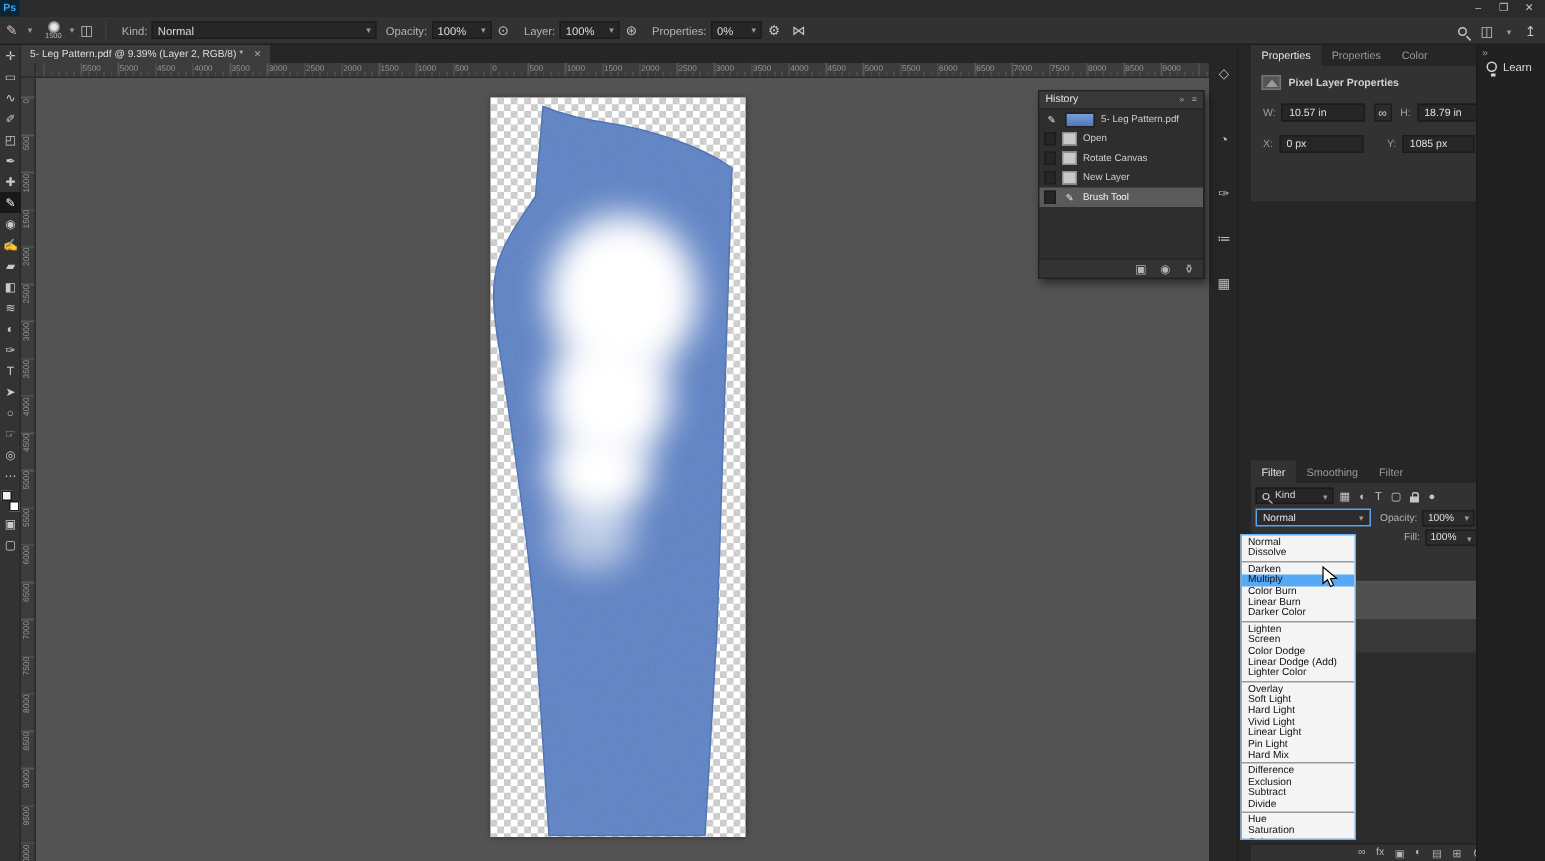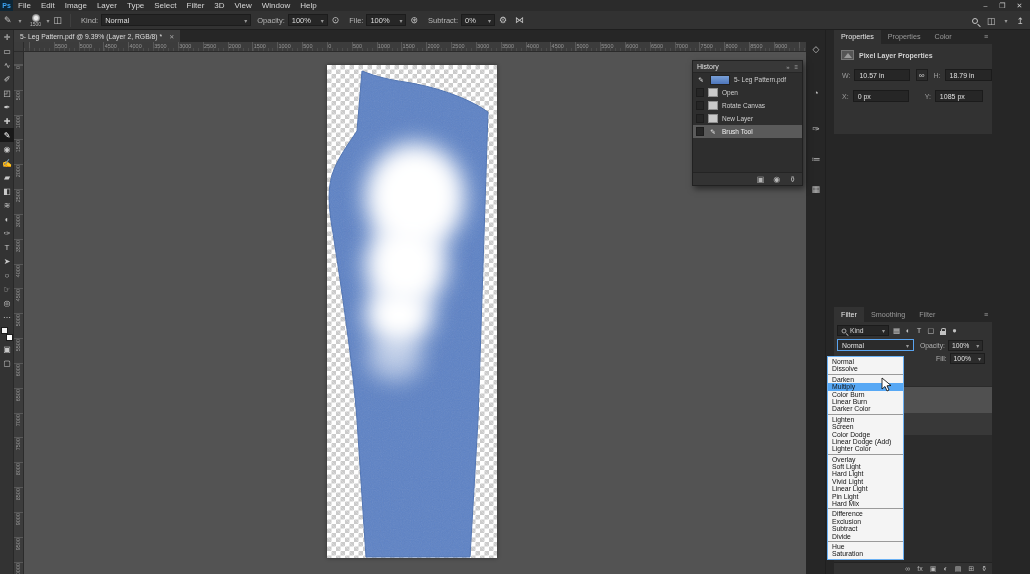--- a/index.html
+++ b/index.html
@@ -161,33 +161,20 @@
   .dd-item { height:7.4px; line-height:7.4px; font-size:6.8px; color:#111; padding-left:4px; }
   .dd-item.sel { background:#57a8f5; }
 
   #cursor { position:absolute; left:881px; top:377px; z-index:60; }
 </style>
 </head>
 <body>
 
 <div id="menubar">
   <div id="ps-logo">Ps</div>
-  <div id="menu-items" style="display: flex;">
-      <span class="menu-item">File</span>
-      <span class="menu-item">Edit</span>
-      <span class="menu-item">Image</span>
-      <span class="menu-item">Layer</span>
-      <span class="menu-item">Type</span>
-      <span class="menu-item">Select</span>
-      <span class="menu-item">Filter</span>
-      <span class="menu-item">3D</span>
-      <span class="menu-item">View</span>
-      <span class="menu-item">Window</span>
-      <span class="menu-item">Help</span>
-    </div>
   <div id="winbtns">
       <span class="winbtn">–</span>
       <span class="winbtn">❐</span>
       <span class="winbtn">✕</span>
     </div>
 </div>
 
 <div id="optionsbar">
   <span class="ob-icon" style="margin-left:4px">✎</span>
   <span class="ob-chev">▾</span>
@@ -202,27 +189,27 @@
   <div class="ob-field" style="width:150px">
     <span>Normal</span>
     <span class="ob-chev" style="margin-left:auto">▾</span>
   </div>
   <span class="ob-label">Opacity:</span>
   <div class="ob-field" style="width:40px">
     <span>100%</span>
     <span class="ob-chev" style="margin-left:auto">▾</span>
   </div>
   <span class="ob-icon">⊙</span>
-  <span class="ob-label">File:</span>
+  <span class="ob-label">Layer:</span>
   <div class="ob-field" style="width:40px">
     <span>100%</span>
     <span class="ob-chev" style="margin-left:auto">▾</span>
   </div>
   <span class="ob-icon">⊛</span>
-  <span class="ob-label">Subtract:</span>
+  <span class="ob-label">Properties:</span>
   <div class="ob-field" style="width:34px">
     <span>0%</span>
     <span class="ob-chev" style="margin-left:auto">▾</span>
   </div>
   <span class="ob-icon">⚙</span>
   <span class="ob-icon">⋈</span>
   <div id="ob-right">
     <span class="mag"></span>
     <span class="ob-icon" style="margin:0">◫</span>
     <span class="ob-chev" style="margin:0">▾</span>
@@ -485,20 +472,27 @@
             <span>▣</span>
             <span>◐</span>
             <span>▤</span>
             <span>⊞</span>
             <span>⚱</span>
           </div>
       </div>
     </div>
   </div>
 
+  <div id="learncol">
+    <span class="collapse">»</span>
+    <div id="learn-chip">
+      <span class="bulb"></span>
+      <span>Learn</span>
+    </div>
+  </div>
 </div>
 
 <div id="blend-dd">
     <div class="dd-grp">
       <div class="dd-item">Normal</div>
       <div class="dd-item">Dissolve</div>
     </div>
     <div class="dd-grp">
       <div class="dd-item">Darken</div>
       <div class="dd-item sel" style="background: rgb(87, 168, 245);">Multiply</div>

